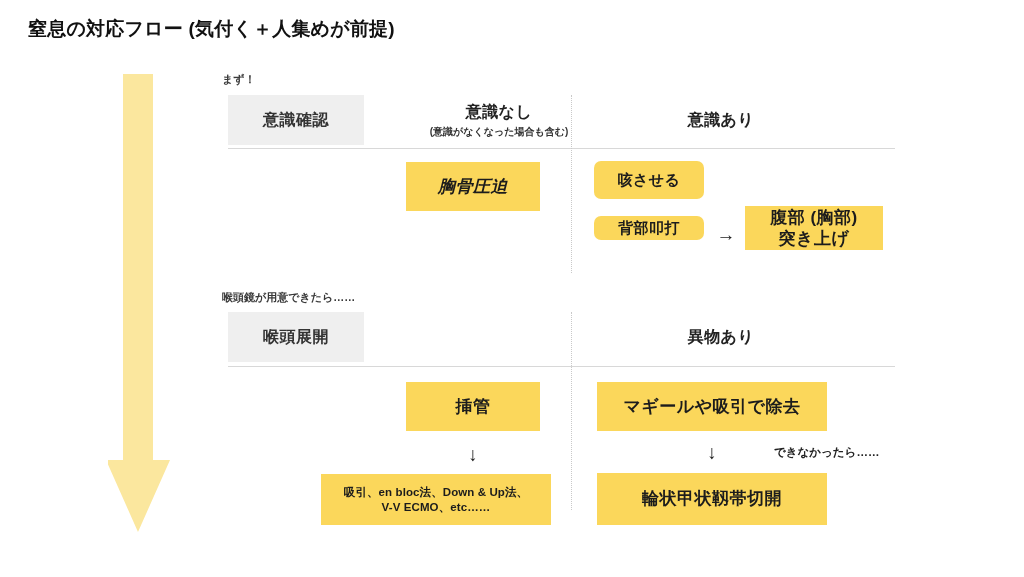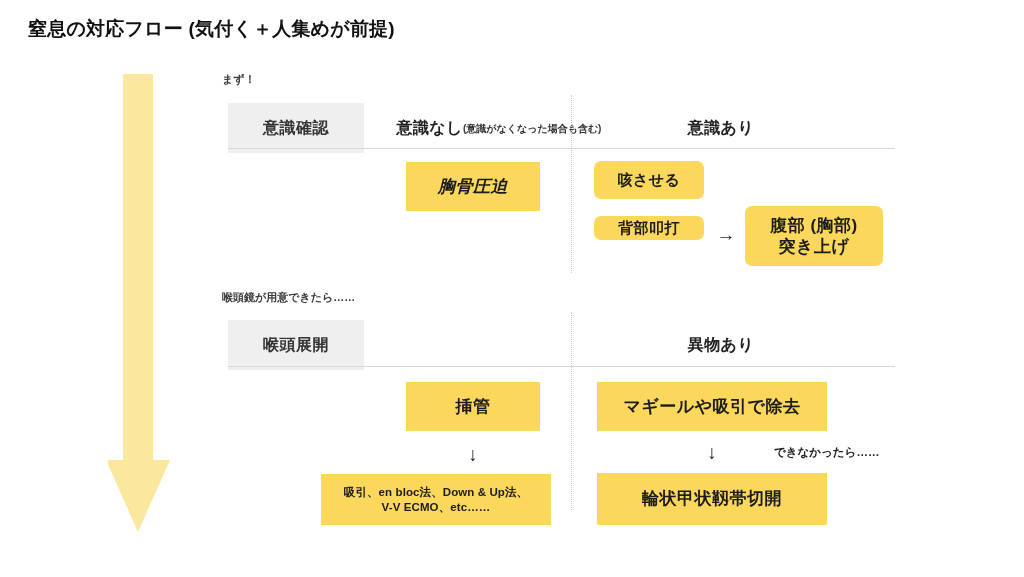--- a/index.html
+++ b/index.html
@@ -47,21 +47,20 @@
     font-size: 11px;
     font-weight: bold;
     color: #3a3a3a;
     white-space: nowrap;
   }
 
   
   .header-row {
     position: absolute;
     height: 50px;
-    margin-top: 8px;
   }
   .header-chip {
     position: absolute;
     left: 0;
     top: 0;
     width: 136px;
     height: 50px;
     background: #efefef;
     display: flex;
     align-items: center;
@@ -69,21 +68,21 @@
     font-size: 16px;
     font-weight: bold;
     color: #333333;
     letter-spacing: 0.5px;
   }
   .col-head {
     position: absolute;
     top: 0;
     height: 50px;
     display: flex;
-    flex-direction: row;
+    flex-direction: column;
     align-items: center;
     justify-content: center;
   }
   .col-head.left-align {
     align-items: center;
   }
   .col-head .ch-main {
     font-size: 16px;
     font-weight: bold;
     color: #222222;
@@ -180,21 +179,21 @@
   <div class="vdivider" style="left:571px; top:95px; height:178px;"></div>
 
   <div class="ybox size-lg" style="left:406px; top:162px; width:134px; height:49px;font-style:italic;">胸骨圧迫</div>
 
   <div class="ybox size-md" style="left:594px; top:161px; width:110px; height:38px;">咳させる</div>
 
   <div class="ybox size-md" style="left:594px; top:216px; width:110px; height:24px;">背部叩打</div>
 
   <div class="glyph arrow-right" style="left:712px; top:222px; width:28px; height:26px;">→</div>
 
-  <div class="ybox size-lg" style="left:745px; top:206px; width:138px; height:60px; white-space:pre-line;border-radius:7px;">腹部 (胸部)
+  <div class="ybox size-lg" style="left:745px; top:206px; width:138px; height:44px; white-space:pre-line;">腹部 (胸部)
 突き上げ</div>
 </div>
 
 <div class="section">
 
   <div class="section-note" style="left:222px; top:290px;">喉頭鏡が用意できたら……</div>
 
   <div class="header-row" style="left:228px; top:312px; width:667px;">
 
     <div class="header-chip" style="width:136px;">喉頭展開</div>

